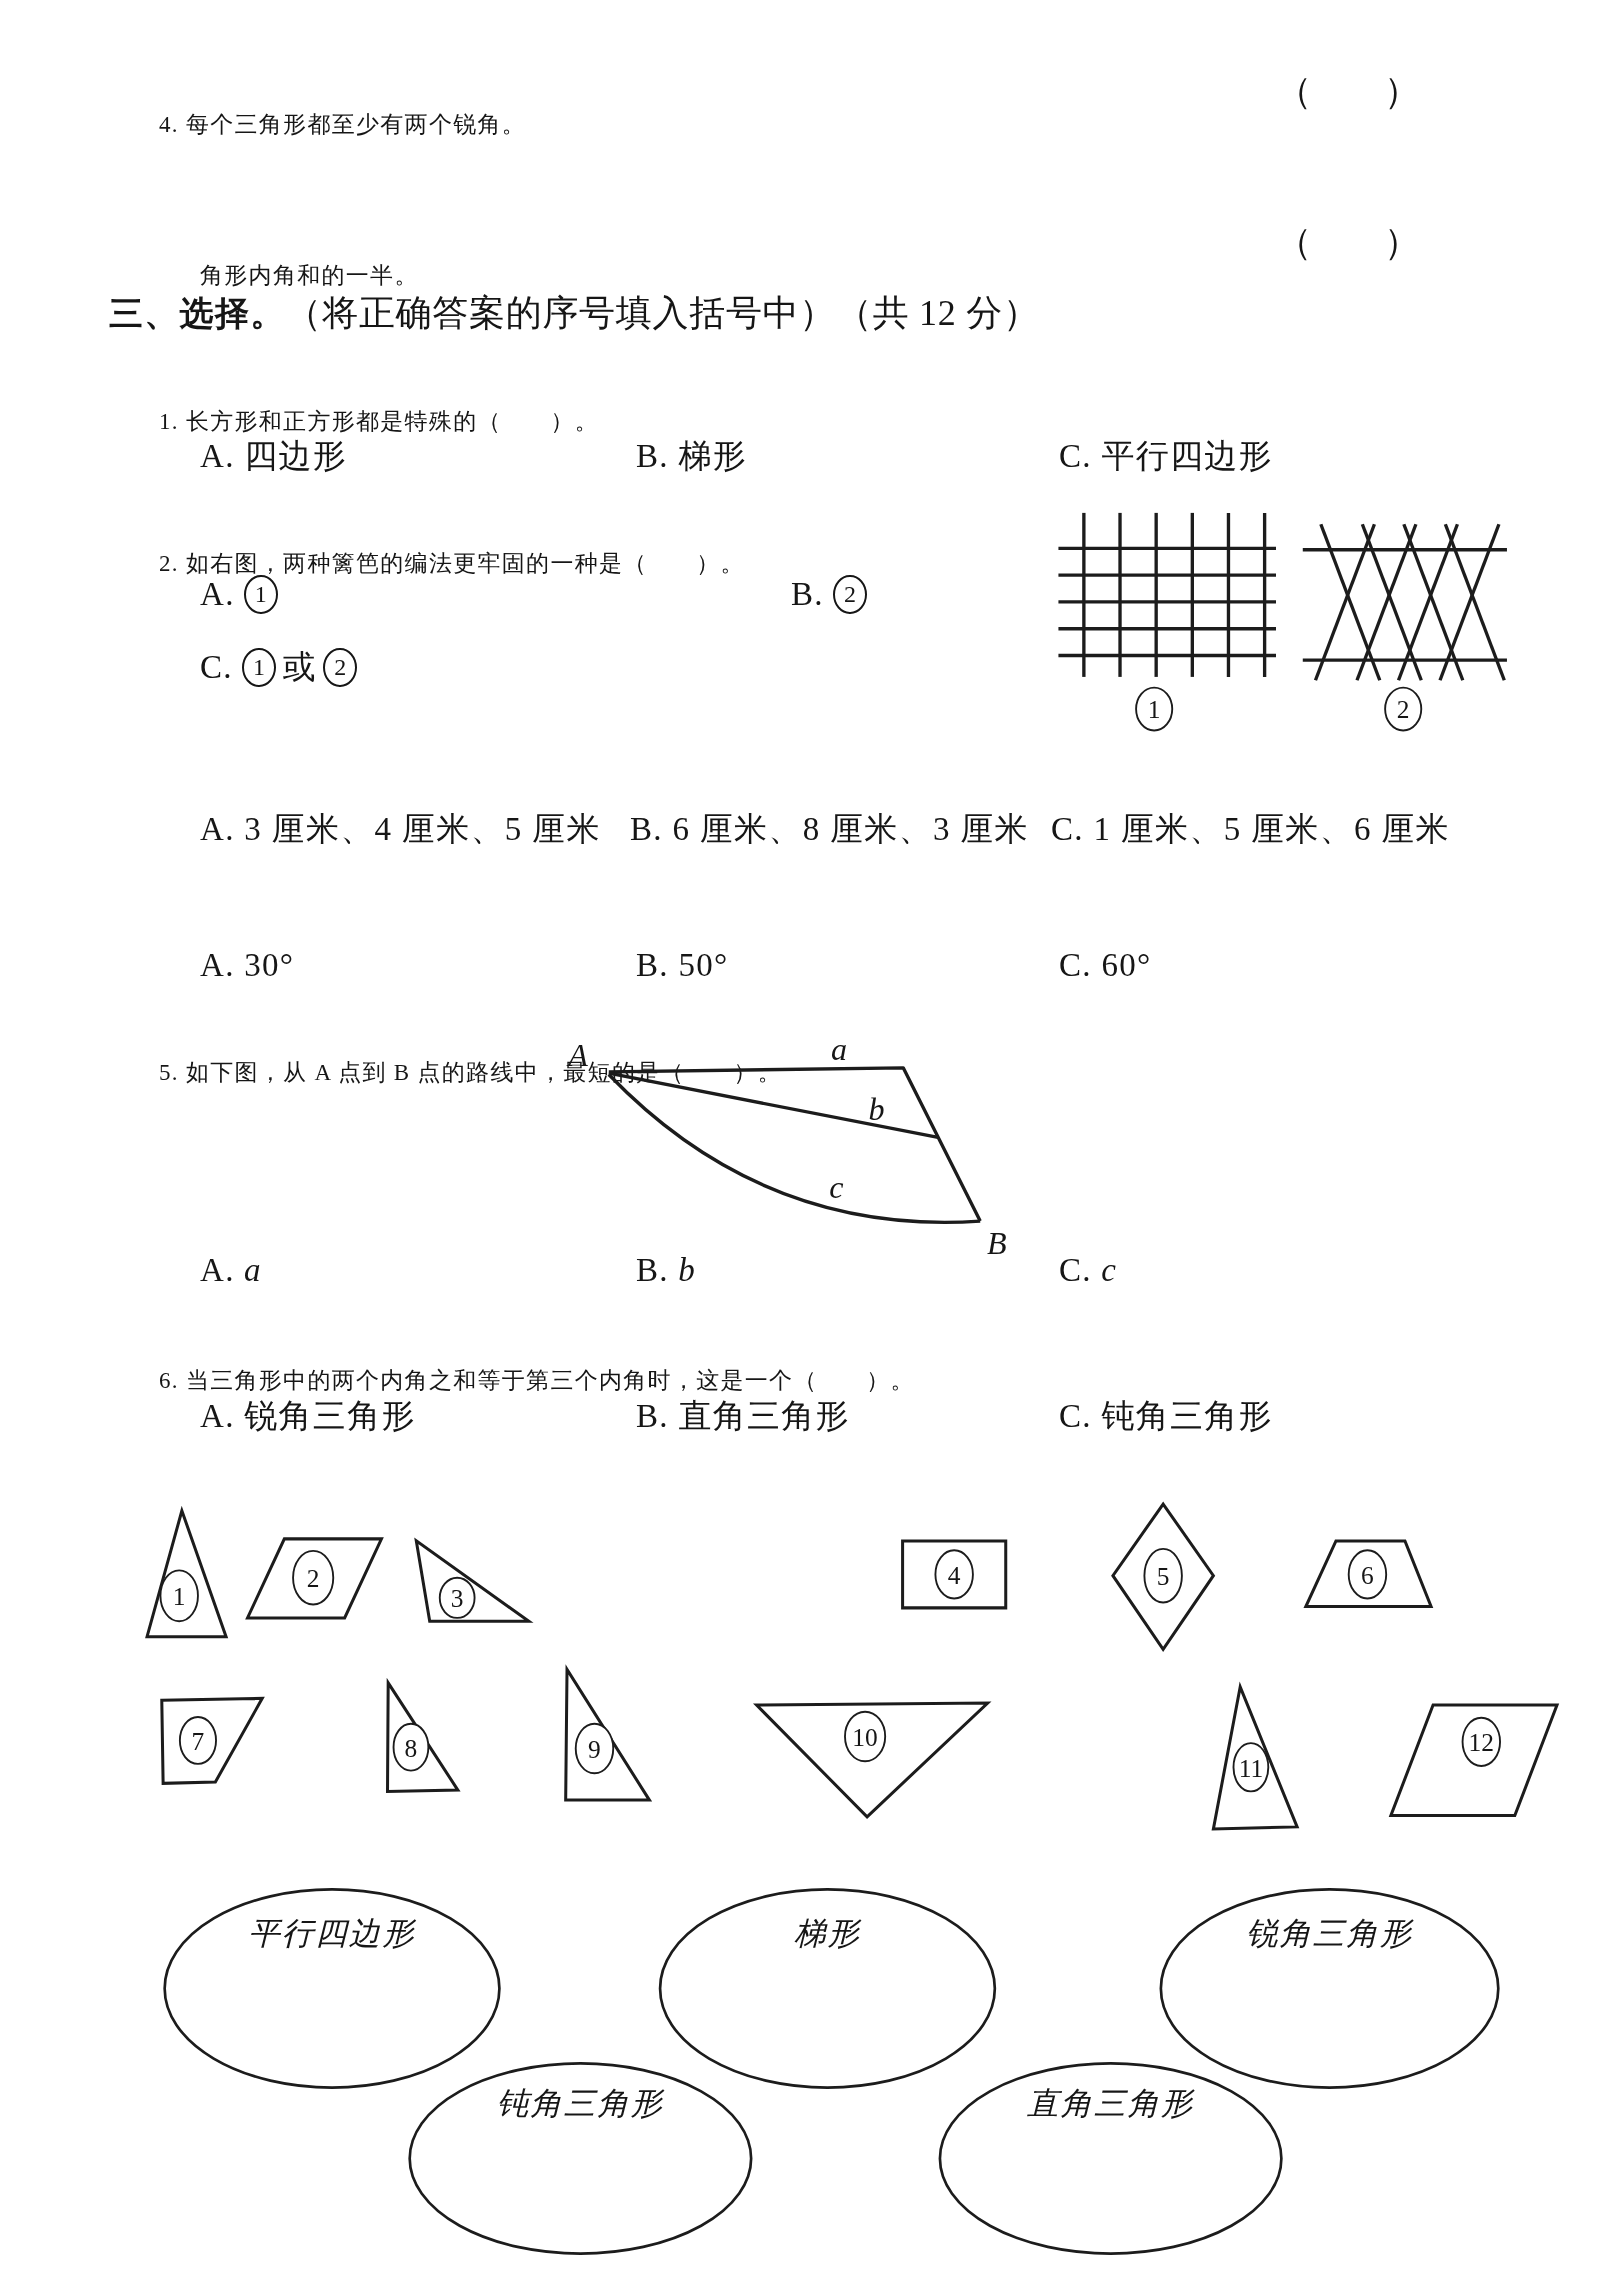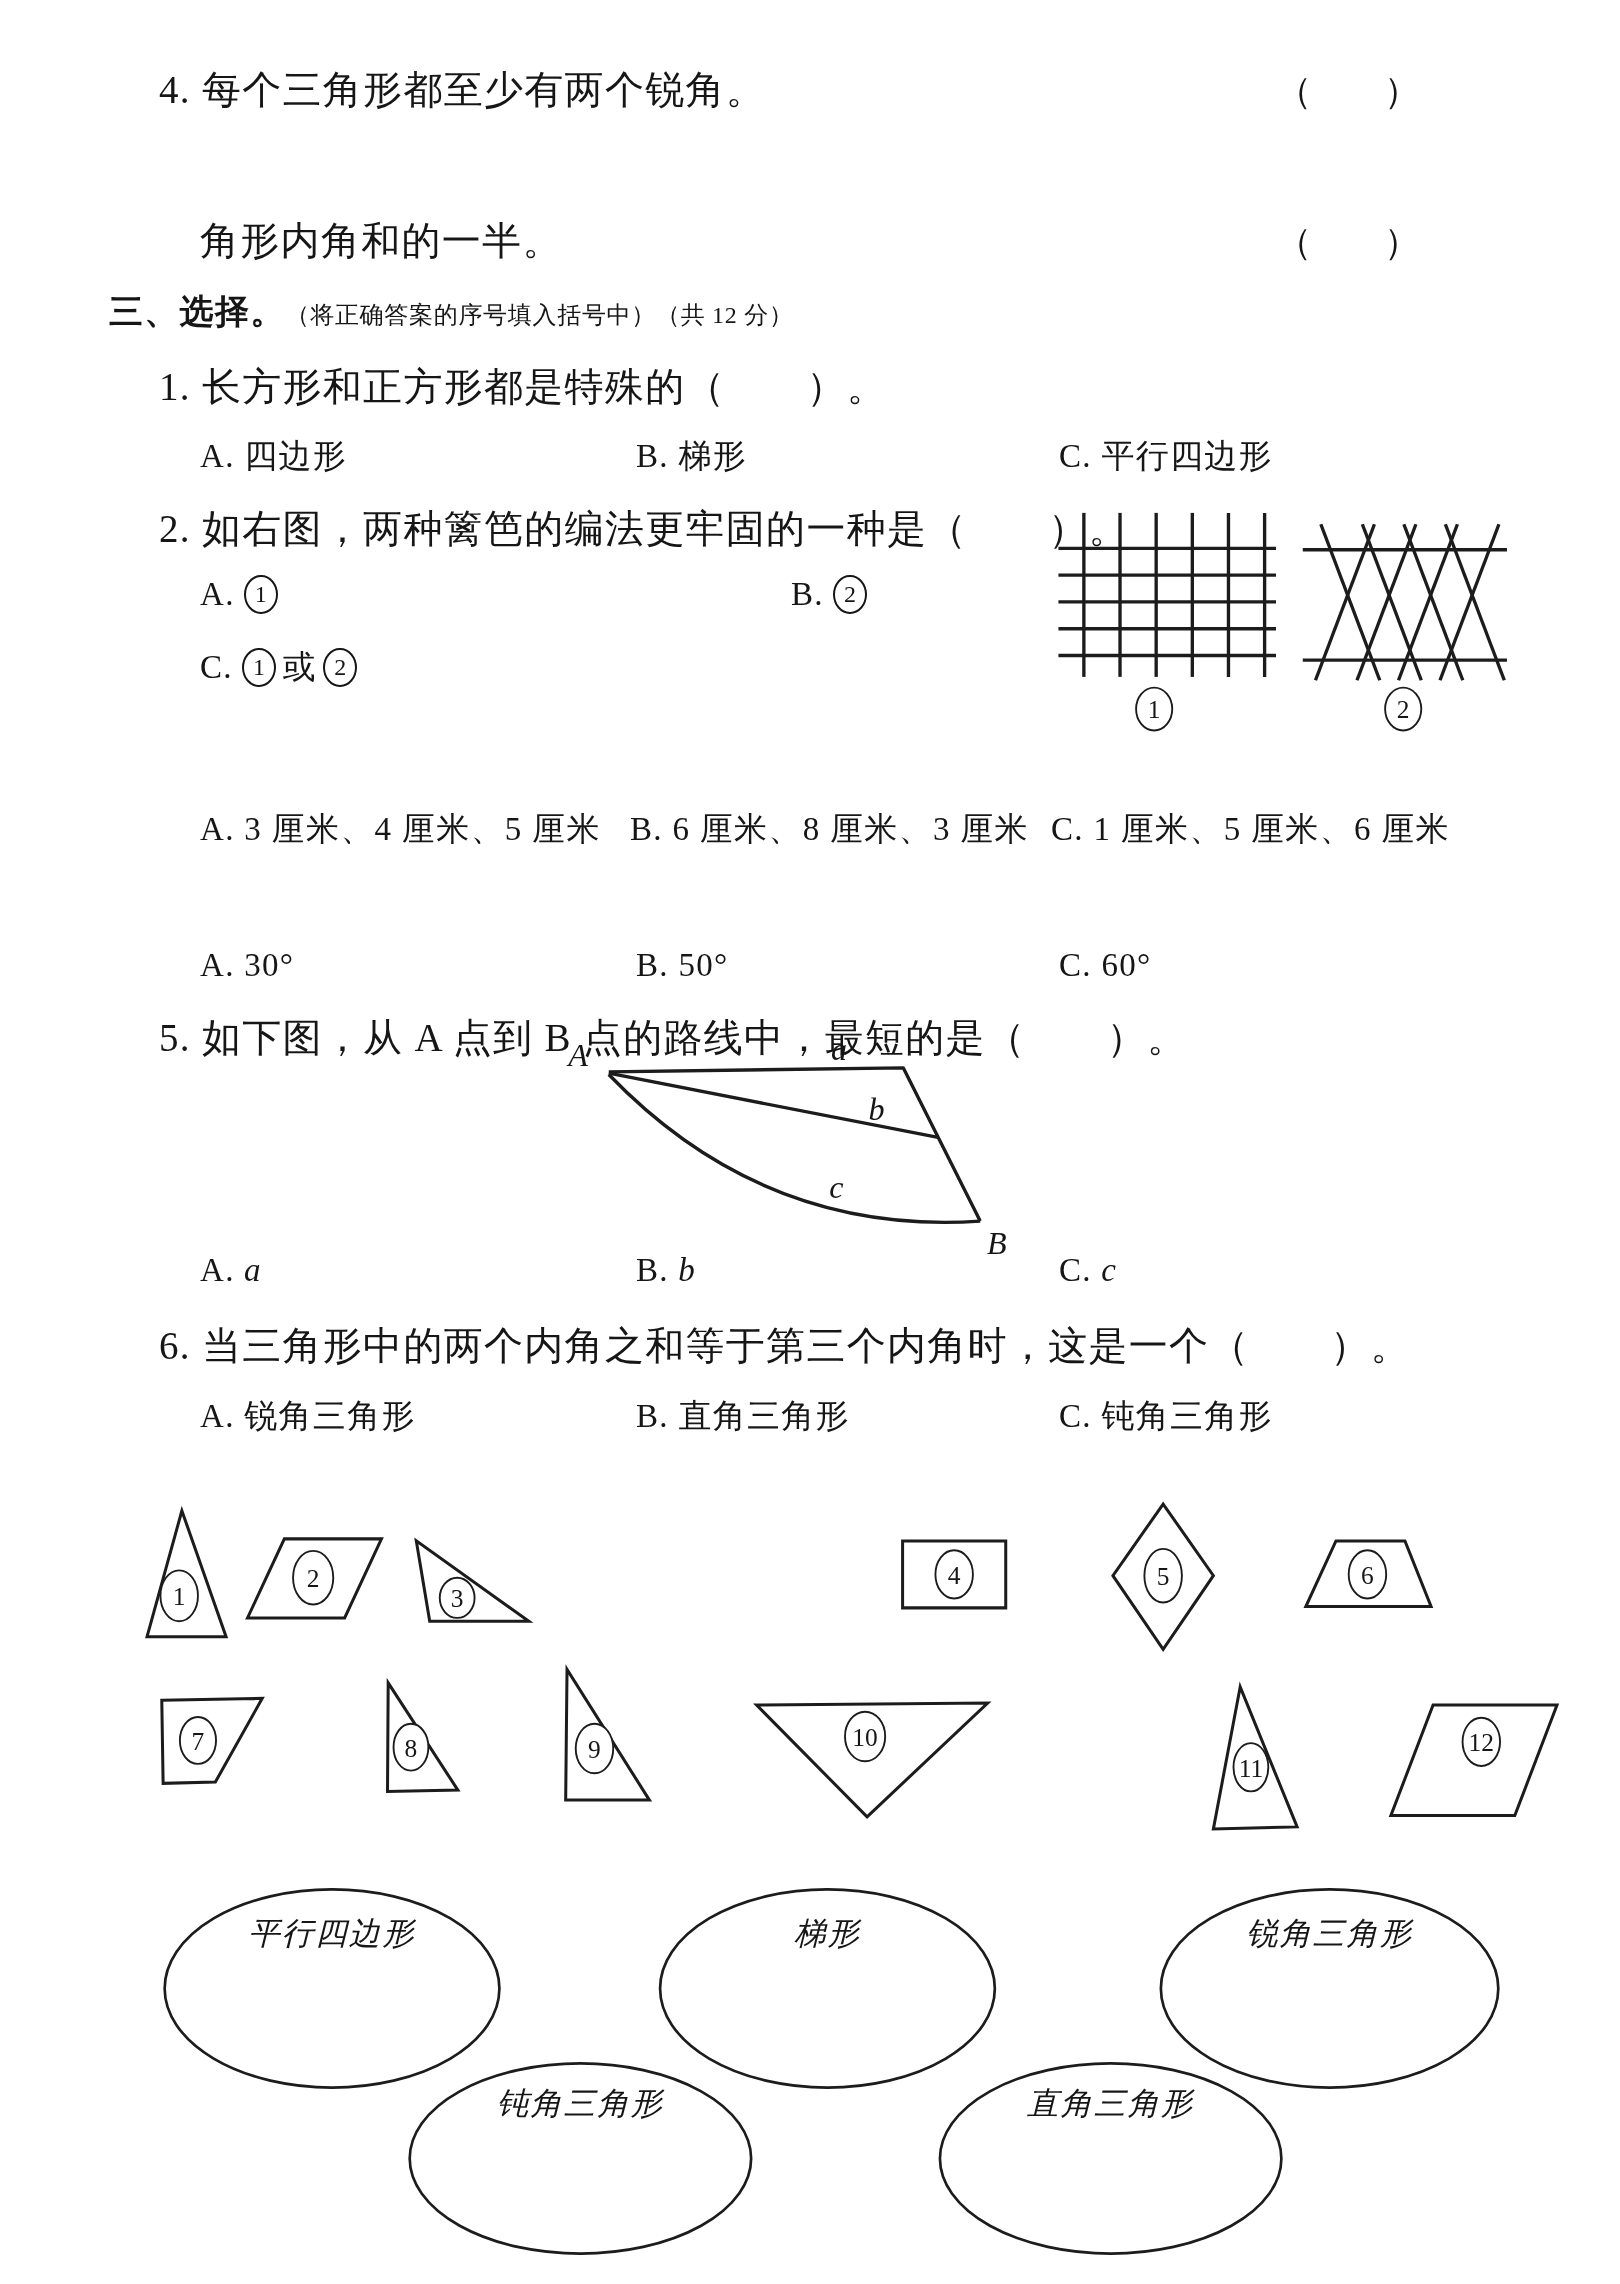--- a/index.html
+++ b/index.html
@@ -1,23 +1,23 @@
 <!DOCTYPE html>
 <html style="font-size:10.7px"><head>
 <meta charset="utf-8">
 <style>
   html,body{margin:0;padding:0;background:#e8e8e8;}
   #page{position:relative;width:1620px;height:2284px;background:#ffffff;overflow:hidden;
         font-family:"Liberation Serif","DejaVu Serif",serif;color:#161616;}
-  .t{position:absolute;white-space:nowrap;font-size:39px;letter-spacing:1.3px;line-height:1.2;}
+  .t{position:absolute;white-space:nowrap;font-size:23px;letter-spacing:1.3px;line-height:1.2;margin-top:44px;}
   .opt{position:absolute;white-space:nowrap;font-size:33px;letter-spacing:1.3px;display:inline-flex;align-items:center;}
   .bracket{position:absolute;white-space:nowrap;font-size:36px;}
   .sec{position:absolute;white-space:nowrap;}
   .sec .sec-title{font-family:Liberation Serif, serif;font-weight:700;font-size:34px;letter-spacing:1.3px;}
-  .sec .sec-sub{font-size:24px;letter-spacing:0.7px;}
+  .sec .sec-sub{font-size:36px;letter-spacing:0.7px;}
   .circ{display:inline-flex;align-items:center;justify-content:center;
         width:29.5px;height:35px;border:2px solid #161616;border-radius:50%;
         font-size:24px;letter-spacing:0;margin-left:9.4px;}
   .circ.second{margin-left:6.7px;margin-right:4px;}
   .mid{margin-left:6.7px;}
   .ital{font-style:italic;margin-left:9.4px;}
   svg{position:absolute;overflow:visible;}
   svg text{font-family:"Liberation Serif","DejaVu Serif",serif;fill:#161616;}
   .shape{fill:#ffffff;stroke:#1c1c1c;stroke-width:4.5;stroke-linejoin:miter;}
   .oval{fill:#ffffff;stroke:#1c1c1c;stroke-width:4;}

